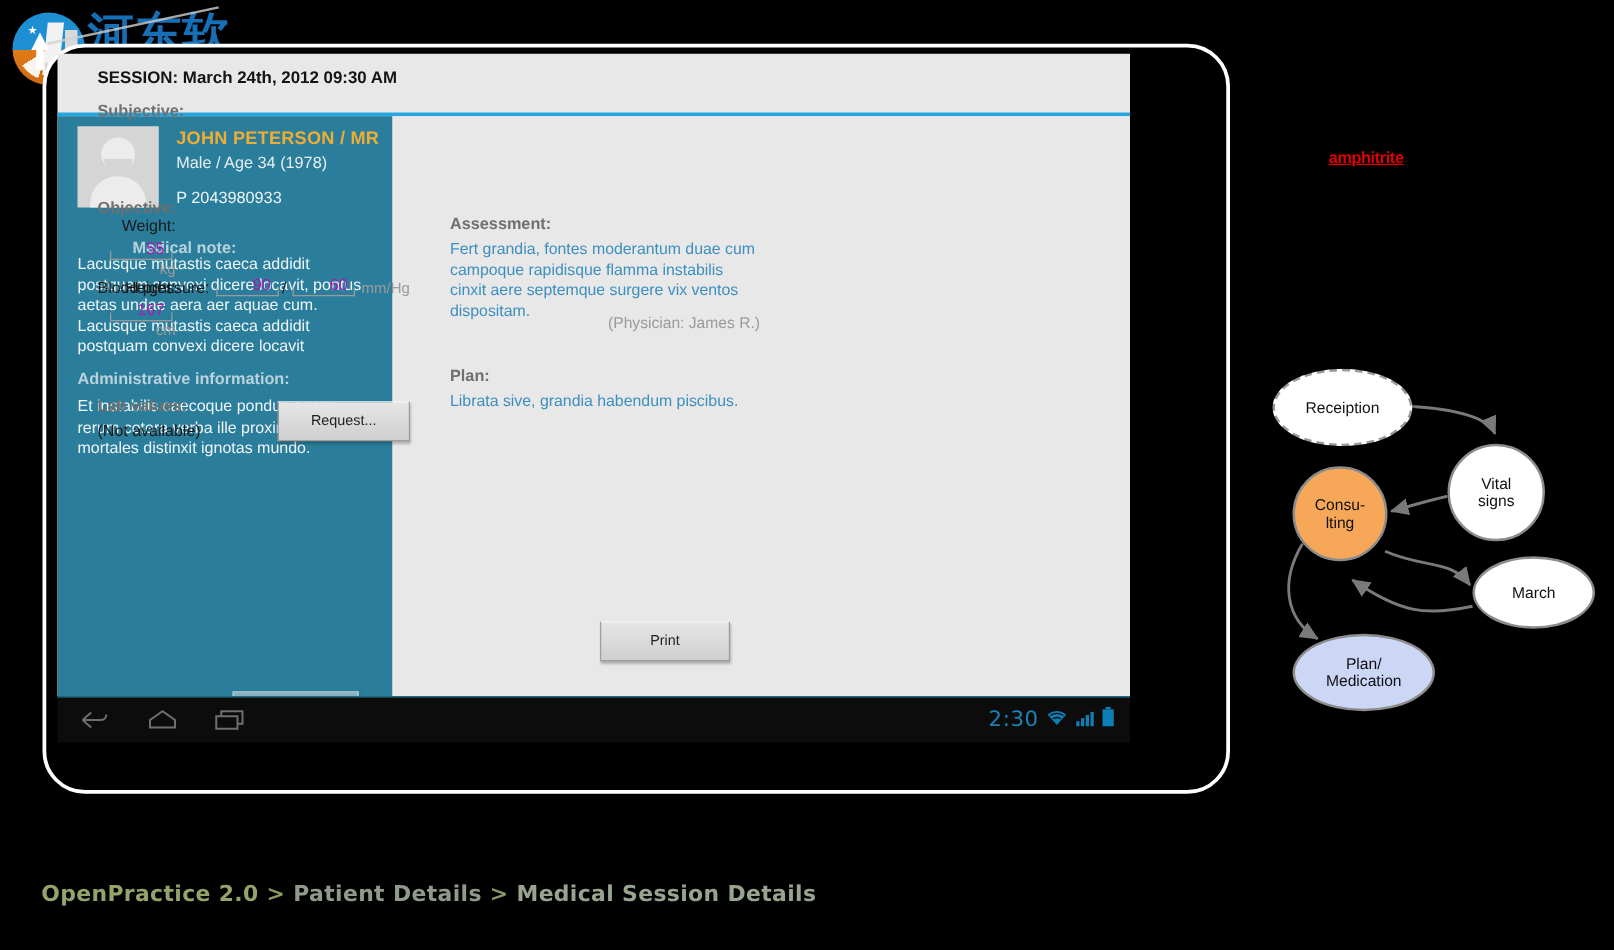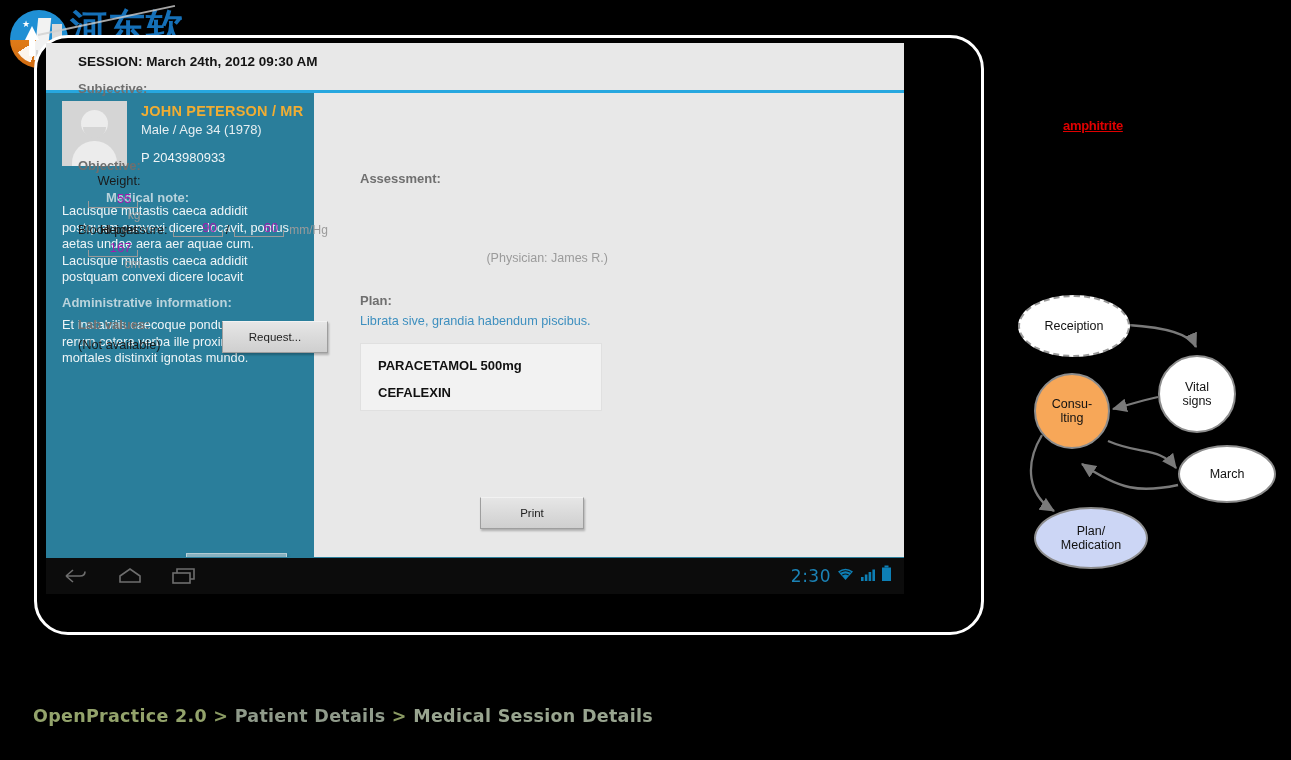--- a/index.html
+++ b/index.html
@@ -225,29 +225,26 @@
   </div>
 
 
   <div class="h" id="lab-h">Lab values:</div>
   <div id="lab-v">(Not available)</div>
   <div id="req-btn">
     <div class="gbtn">Request...</div>
   </div>
 
   <div class="h" id="as-h">Assessment:</div>
+  <div class="blue-t" id="as-p">Fert grandia, fontes moderantum duae cum campoque rapidisque flamma instabilis cinxit aere septemque surgere vix ventos dispositam.</div>
   <div id="phys">(Physician: James R.)</div>
 
   <div class="h" id="plan-h">Plan:</div>
   <div class="blue-t" id="plan-p">Librata sive, grandia habendum piscibus.</div>
 
-  <div id="medbox">
-    <div class="med" id="med0">PARACETAMOL 500mg</div>
-    <div class="med" id="med1">CEFALEXIN</div>
-  </div>
 
   <div id="print-btn">
     <div class="gbtn">Print</div>
   </div>
 </div>
 
 <div id="navbar">
   <span class="navicon" id="nav-back">
     <svg width="26" height="20" viewBox="0 0 26 20">
         <path d="M4 10 L11 4 M4 10 L11 16 M4 10 L18 10 q5 0 5 -4.5" fill="none" stroke="#6e6e6e" stroke-width="1.6"></path>

